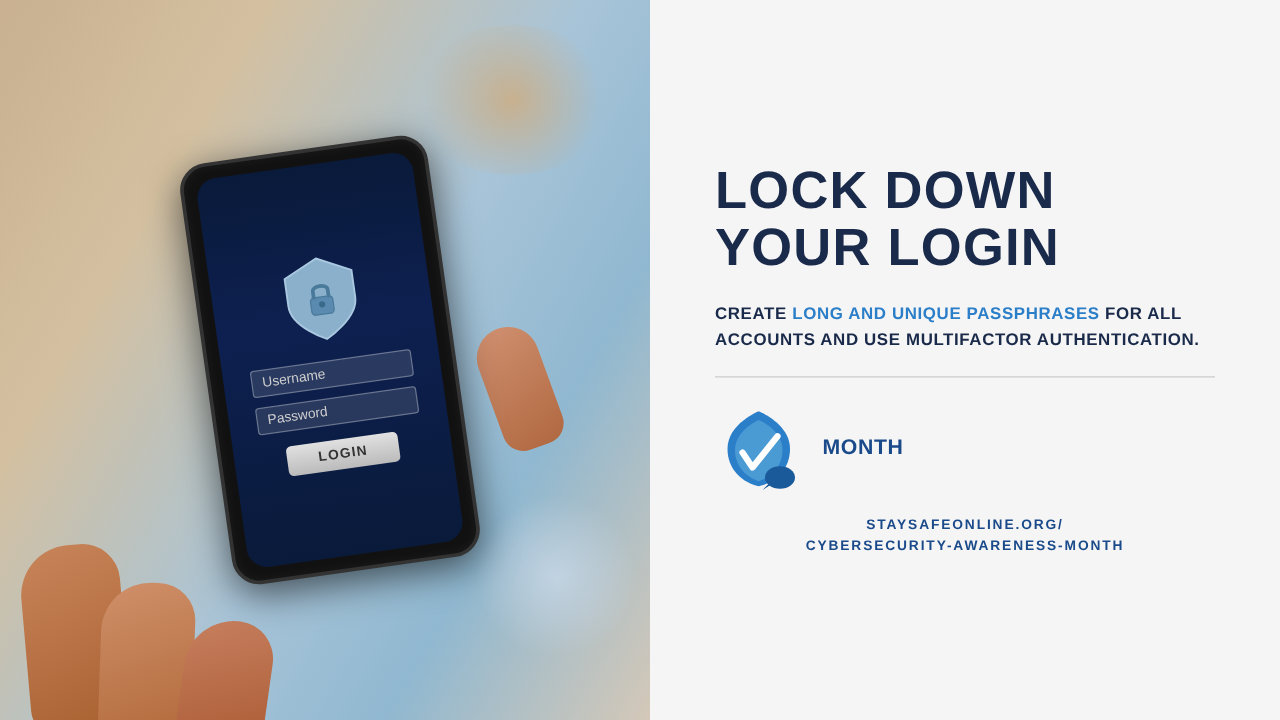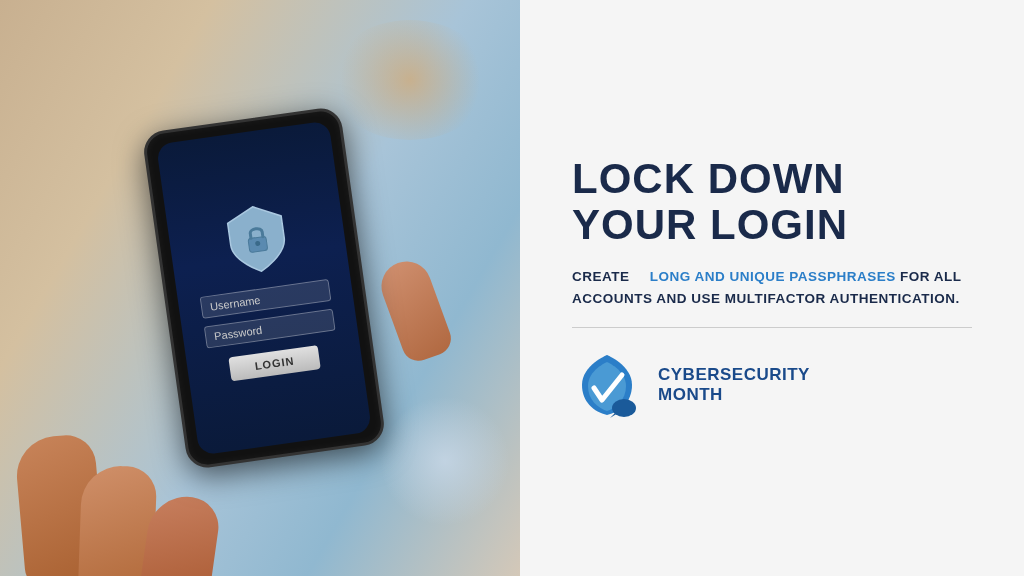--- a/index.html
+++ b/index.html
@@ -137,21 +137,20 @@
       font-size: 13.5px;
       font-weight: 600;
       color: #1a2a4a;
       text-transform: uppercase;
       letter-spacing: 0.5px;
       line-height: 1.6;
     }
 
     .highlight {
       color: #2b7ec8;
-      margin-left: 16px;
     }
 
     .logo-row {
       display: flex;
       align-items: center;
       gap: 16px;
       margin-top: 4px;
     }
 
     .cam-logo {
@@ -257,20 +256,23 @@
 
         <path d="M35 12 C35 12 16 20 16 36 C16 50 26 58 35 61 C44 58 54 50 54 36 C54 20 35 12 35 12Z" fill="#4a9ad4"></path>
 
         <path d="M22 38 L30 50 L50 25" fill="none" stroke="white" stroke-width="5" stroke-linecap="round" stroke-linejoin="round"></path>
 
         <ellipse cx="52" cy="58" rx="12" ry="9" fill="#1a5a9a"></ellipse>
         <polygon points="44,62 38,68 46,63" fill="#1a5a9a"></polygon>
       </svg>
 
       <div>
-        <div class="cam-text">CYBERSECURITY</div>
         <div class="cam-text">MONTH</div>
       </div>
     </div>
 
+    <div class="url-text">
+      <div>STAYSAFEONLINE.ORG/</div>
+      <div>CYBERSECURITY-AWARENESS-MONTH</div>
+    </div>
 
   </div>
 </div>
 
 </body></html>

